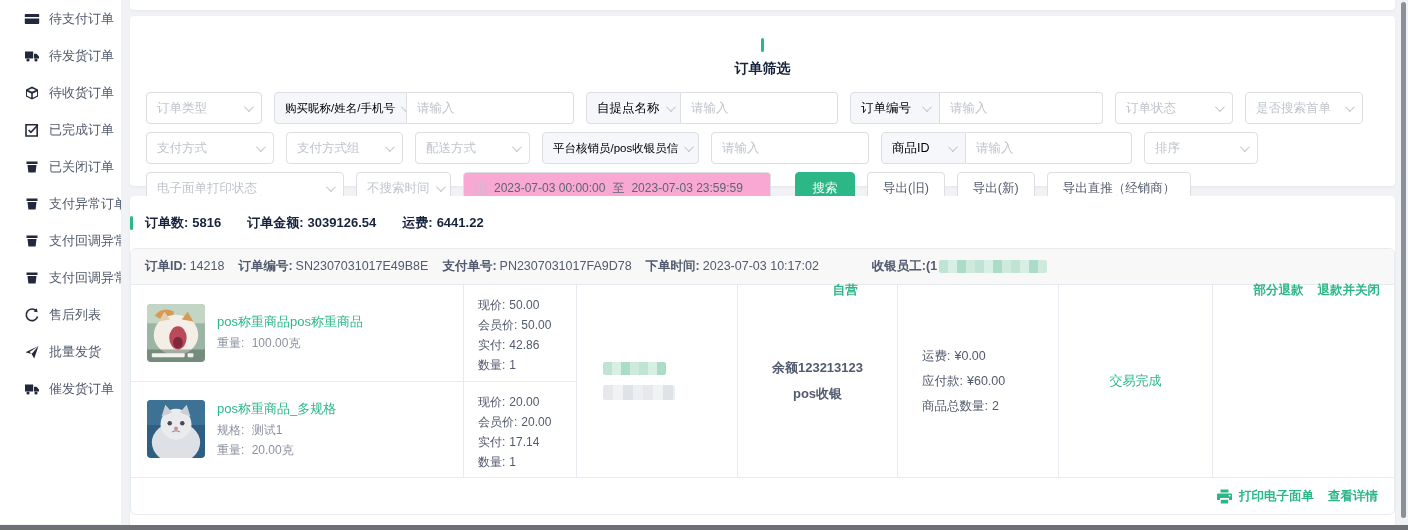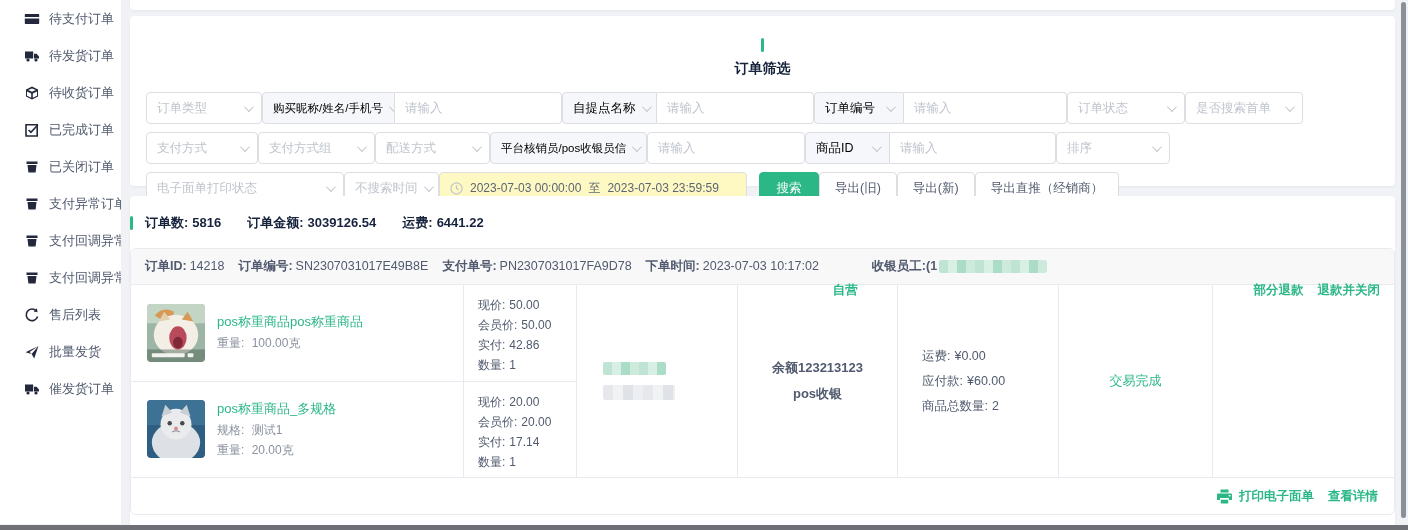--- a/index.html
+++ b/index.html
@@ -23,35 +23,35 @@
   .card {
     background:#fff; border-radius:4px; box-shadow:0 1px 3px rgba(0,21,41,.05);
   }
   .top-strip { position:absolute; left:0; top:0; width:100%; height:10px; border-radius:0 0 4px 4px; }
   .filter-card { position:absolute; left:0; top:16px; width:100%; height:170px; padding:14px 16px; }
   .list-card  { position:absolute; left:0; top:196px; width:100%; height:334px; padding:12px 0; }
   .next-strip { position:absolute; left:0; top:522px; width:100%; height:8px; border-radius:4px 4px 0 0; }
   .sec-title { display:flex; align-items:center; gap:8px; font-weight:bold; color:#17233d; font-size:14px; margin:8px 0 14px 0;flex-direction:column; }
   .green-bar { width:3px; height:14px; background:#2bb786; border-radius:2px; }
   
-  .f-row { display:flex; align-items:center; margin-bottom:8px; }
+  .f-row { display:flex; align-items:center; gap:12px; margin-bottom:8px; }
   .sel, .inp, .combo, .btn, .daterange { height:32px; border-radius:4px; font-size:12.5px; }
   .sel {
     border:1px solid #dcdee2; background:#fff; display:flex; align-items:center;
     justify-content:space-between; padding:0 10px; color:#bfc4cc; cursor:pointer; white-space:nowrap; overflow:hidden;
   }
   .sel.filled { background:#f5f7fa; color:#000000; }
   .chev { width:7px; height:7px; border-right:1.5px solid #c0c4cc; border-bottom:1.5px solid #c0c4cc;
           transform:rotate(45deg) translateY(-2px); flex:0 0 7px; margin-left:6px; }
   .combo { display:flex; }
   .combo .sel { border-radius:4px 0 0 4px; }
   .combo .inp { border-radius:0 4px 4px 0; border-left:none; }
   .inp { border:1px solid #dcdee2; background:#fff; padding:0 10px; color:#515a6e; width:100%; outline:none; }
   .inp::placeholder { color:#bfc4cc; }
-  .daterange { border:1px solid #dcdee2; background:#fef9c3; display:flex; align-items:center; gap:7px; padding:0 10px; color:#5d6575; font-size:12px; white-space:nowrap; }
+  .daterange { border:1px solid #dcdee2; background:#f9a8d4; display:flex; align-items:center; gap:7px; padding:0 10px; color:#5d6575; font-size:12px; white-space:nowrap; }
   .btn { border:1px solid #dcdee2; background:#fff; color:#515a6e; padding:0 15px; cursor:pointer; font-size:12.5px; white-space:nowrap; }
   .btn.primary { background:#2bb786; border-color:#2bb786; color:#fff; }
   
   .stats { display:flex; align-items:center; gap:8px; font-weight:bold; color:#17233d; margin:6px 0 16px 0; font-size:13px; }
   .stats .pair { margin-right:14px; }
   .stats .pair span { margin-left:4px; }
   
   .order-card { border:1px solid #e7eaee; border-radius:6px; overflow:hidden; }
   .o-head {
     height:36px; background:#f8f8f9; border-bottom:1px solid #e7eaee;
@@ -211,21 +211,21 @@
         <span>订单状态</span>
           <i class="chev"></i>
       </div>
       <div class="sel" style="width:118px">
         <span>是否搜索首单</span>
           <i class="chev"></i>
       </div>
     </div>
 
     <div class="f-row">
-      <div class="sel" style="width:112px">
+      <div class="sel" style="width:128px">
         <span>支付方式</span>
           <i class="chev"></i>
       </div>
       <div class="sel" style="width:117px">
         <span>支付方式组</span>
           <i class="chev"></i>
       </div>
       <div class="sel" style="width:115px">
         <span>配送方式</span>
           <i class="chev"></i>

